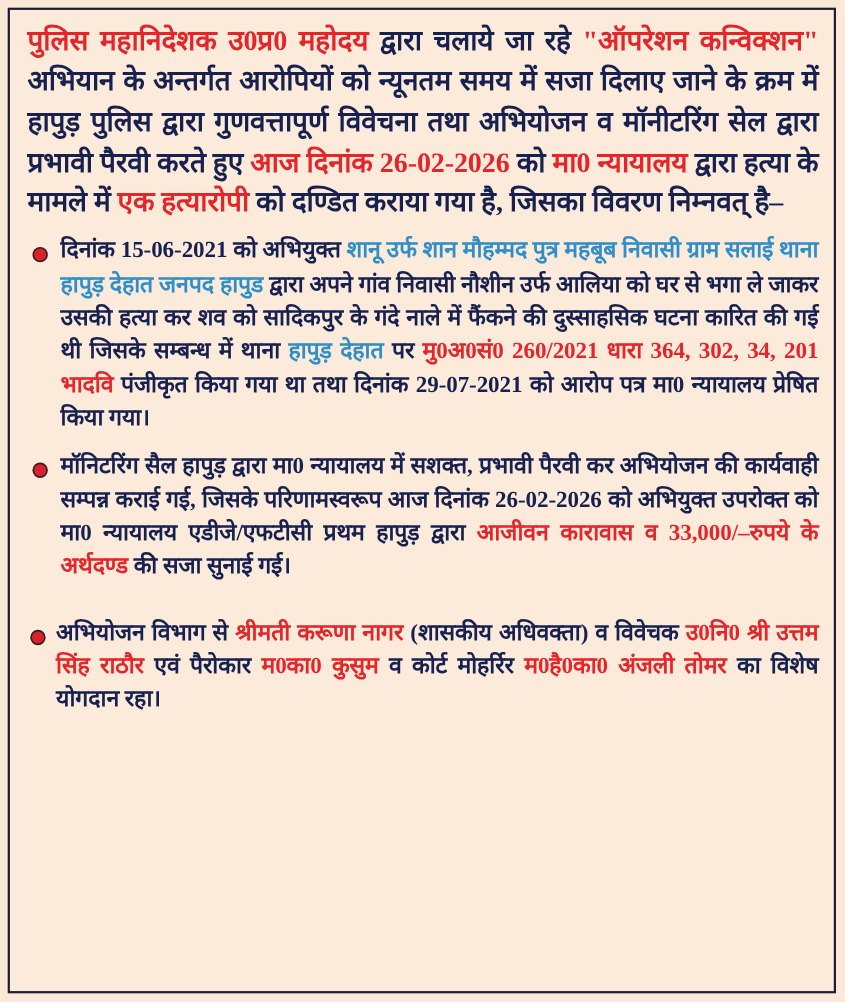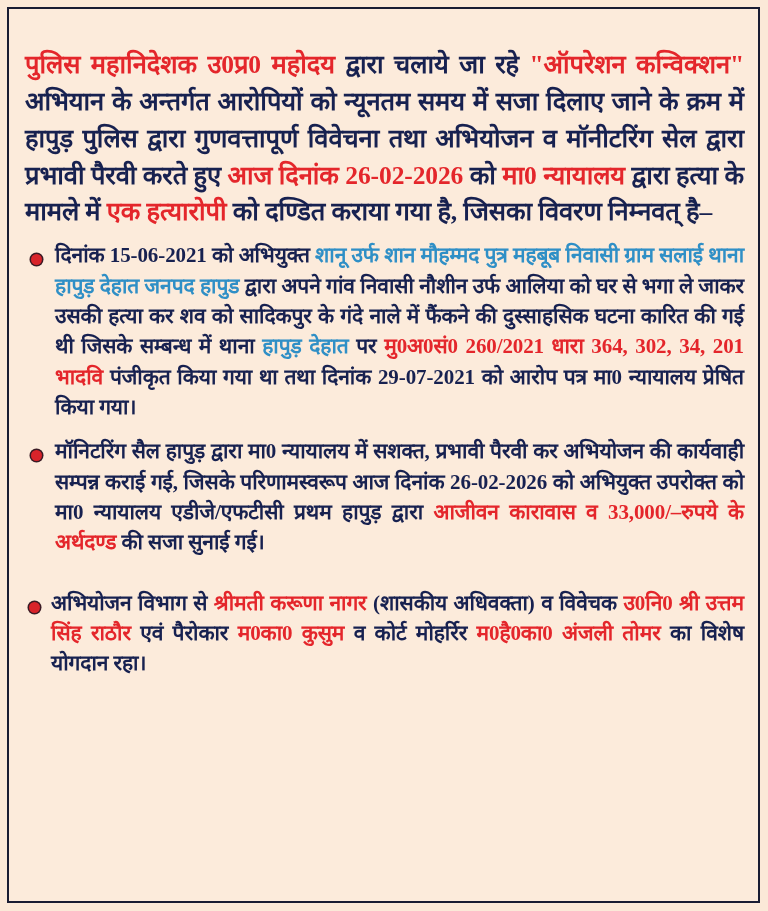--- a/index.html
+++ b/index.html
@@ -81,21 +81,21 @@
     box-shadow: 0 0 0 1.5px #3a1a24;
     display: block;
   }
   ul.points > li.tight { padding-left: 26px; }
   ul.points > li.tight .bullet { left: 4px; }
 
   
   .run { white-space: normal; }
 
   
-  #p-1 { margin-bottom: 9px; margin-top: 28px; }
+  #p-1 { margin-bottom: 9px; }
   #li-1 { margin-bottom: 14px; }
   #li-2 { margin-bottom: 30px; }
   #li-3 { margin-bottom: 12px; }
 </style>
 </head>
 <body>
 
 <div id="press-note">
   <div id="note-frame">
 

